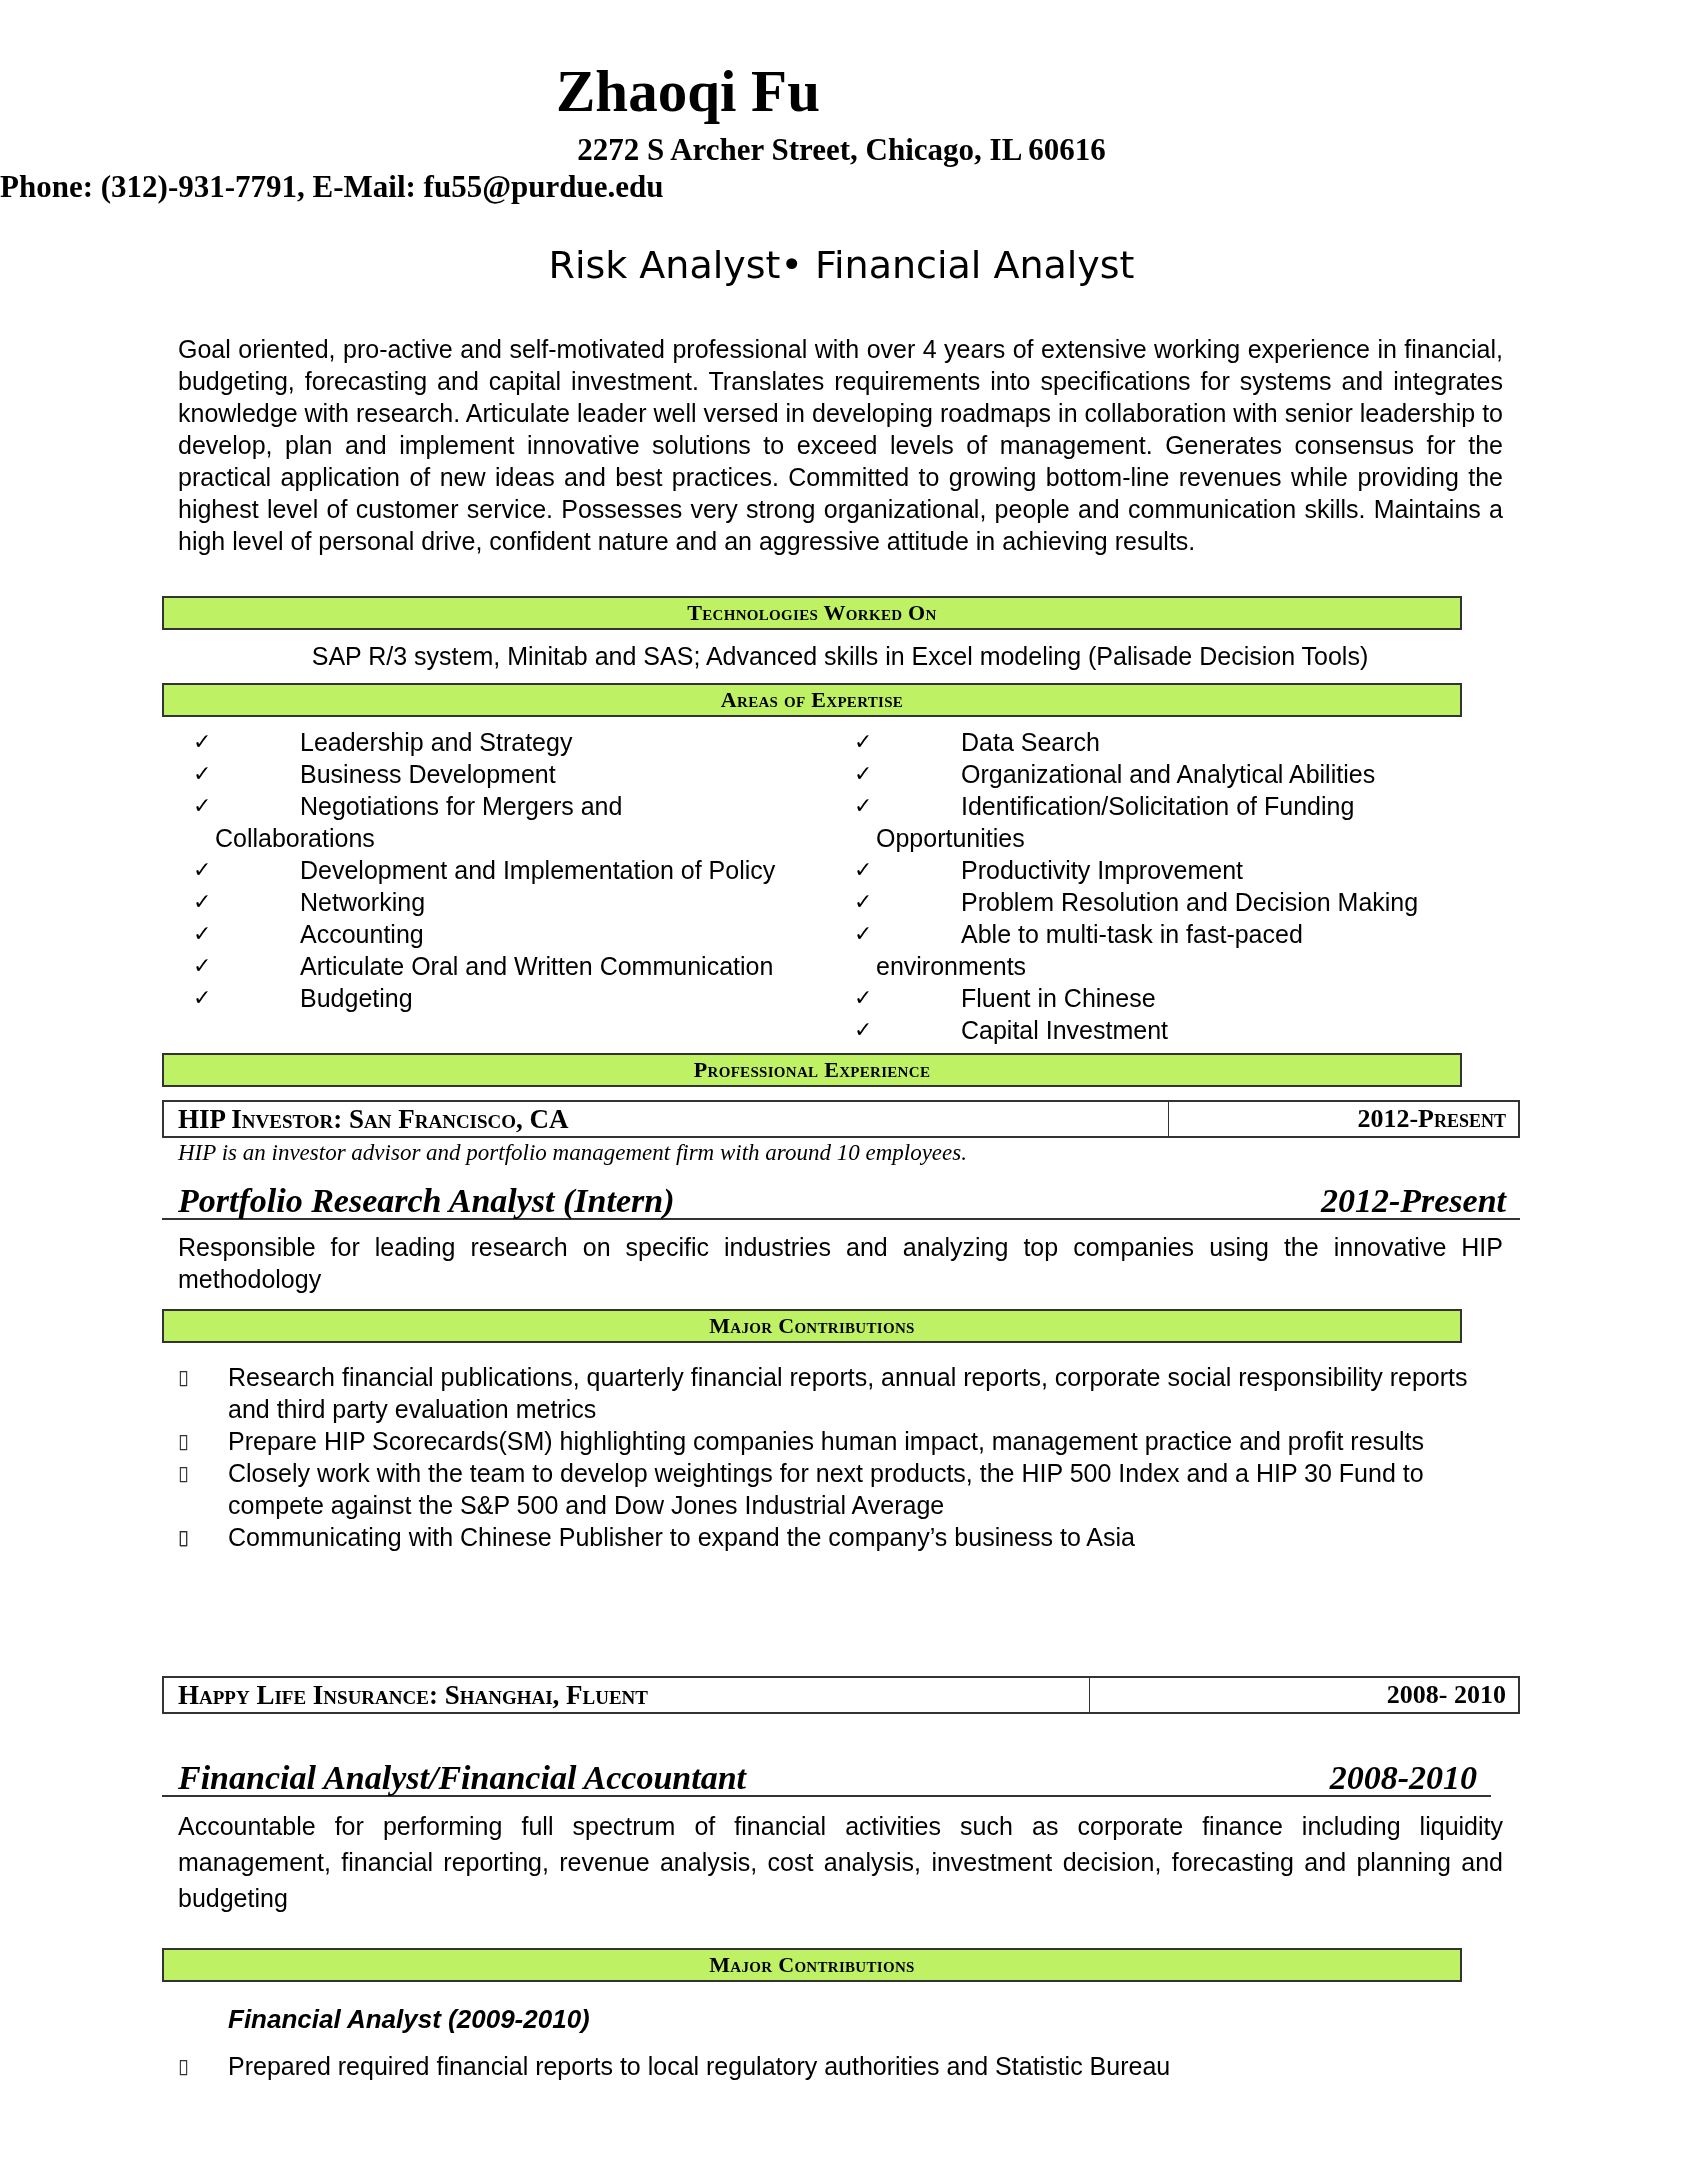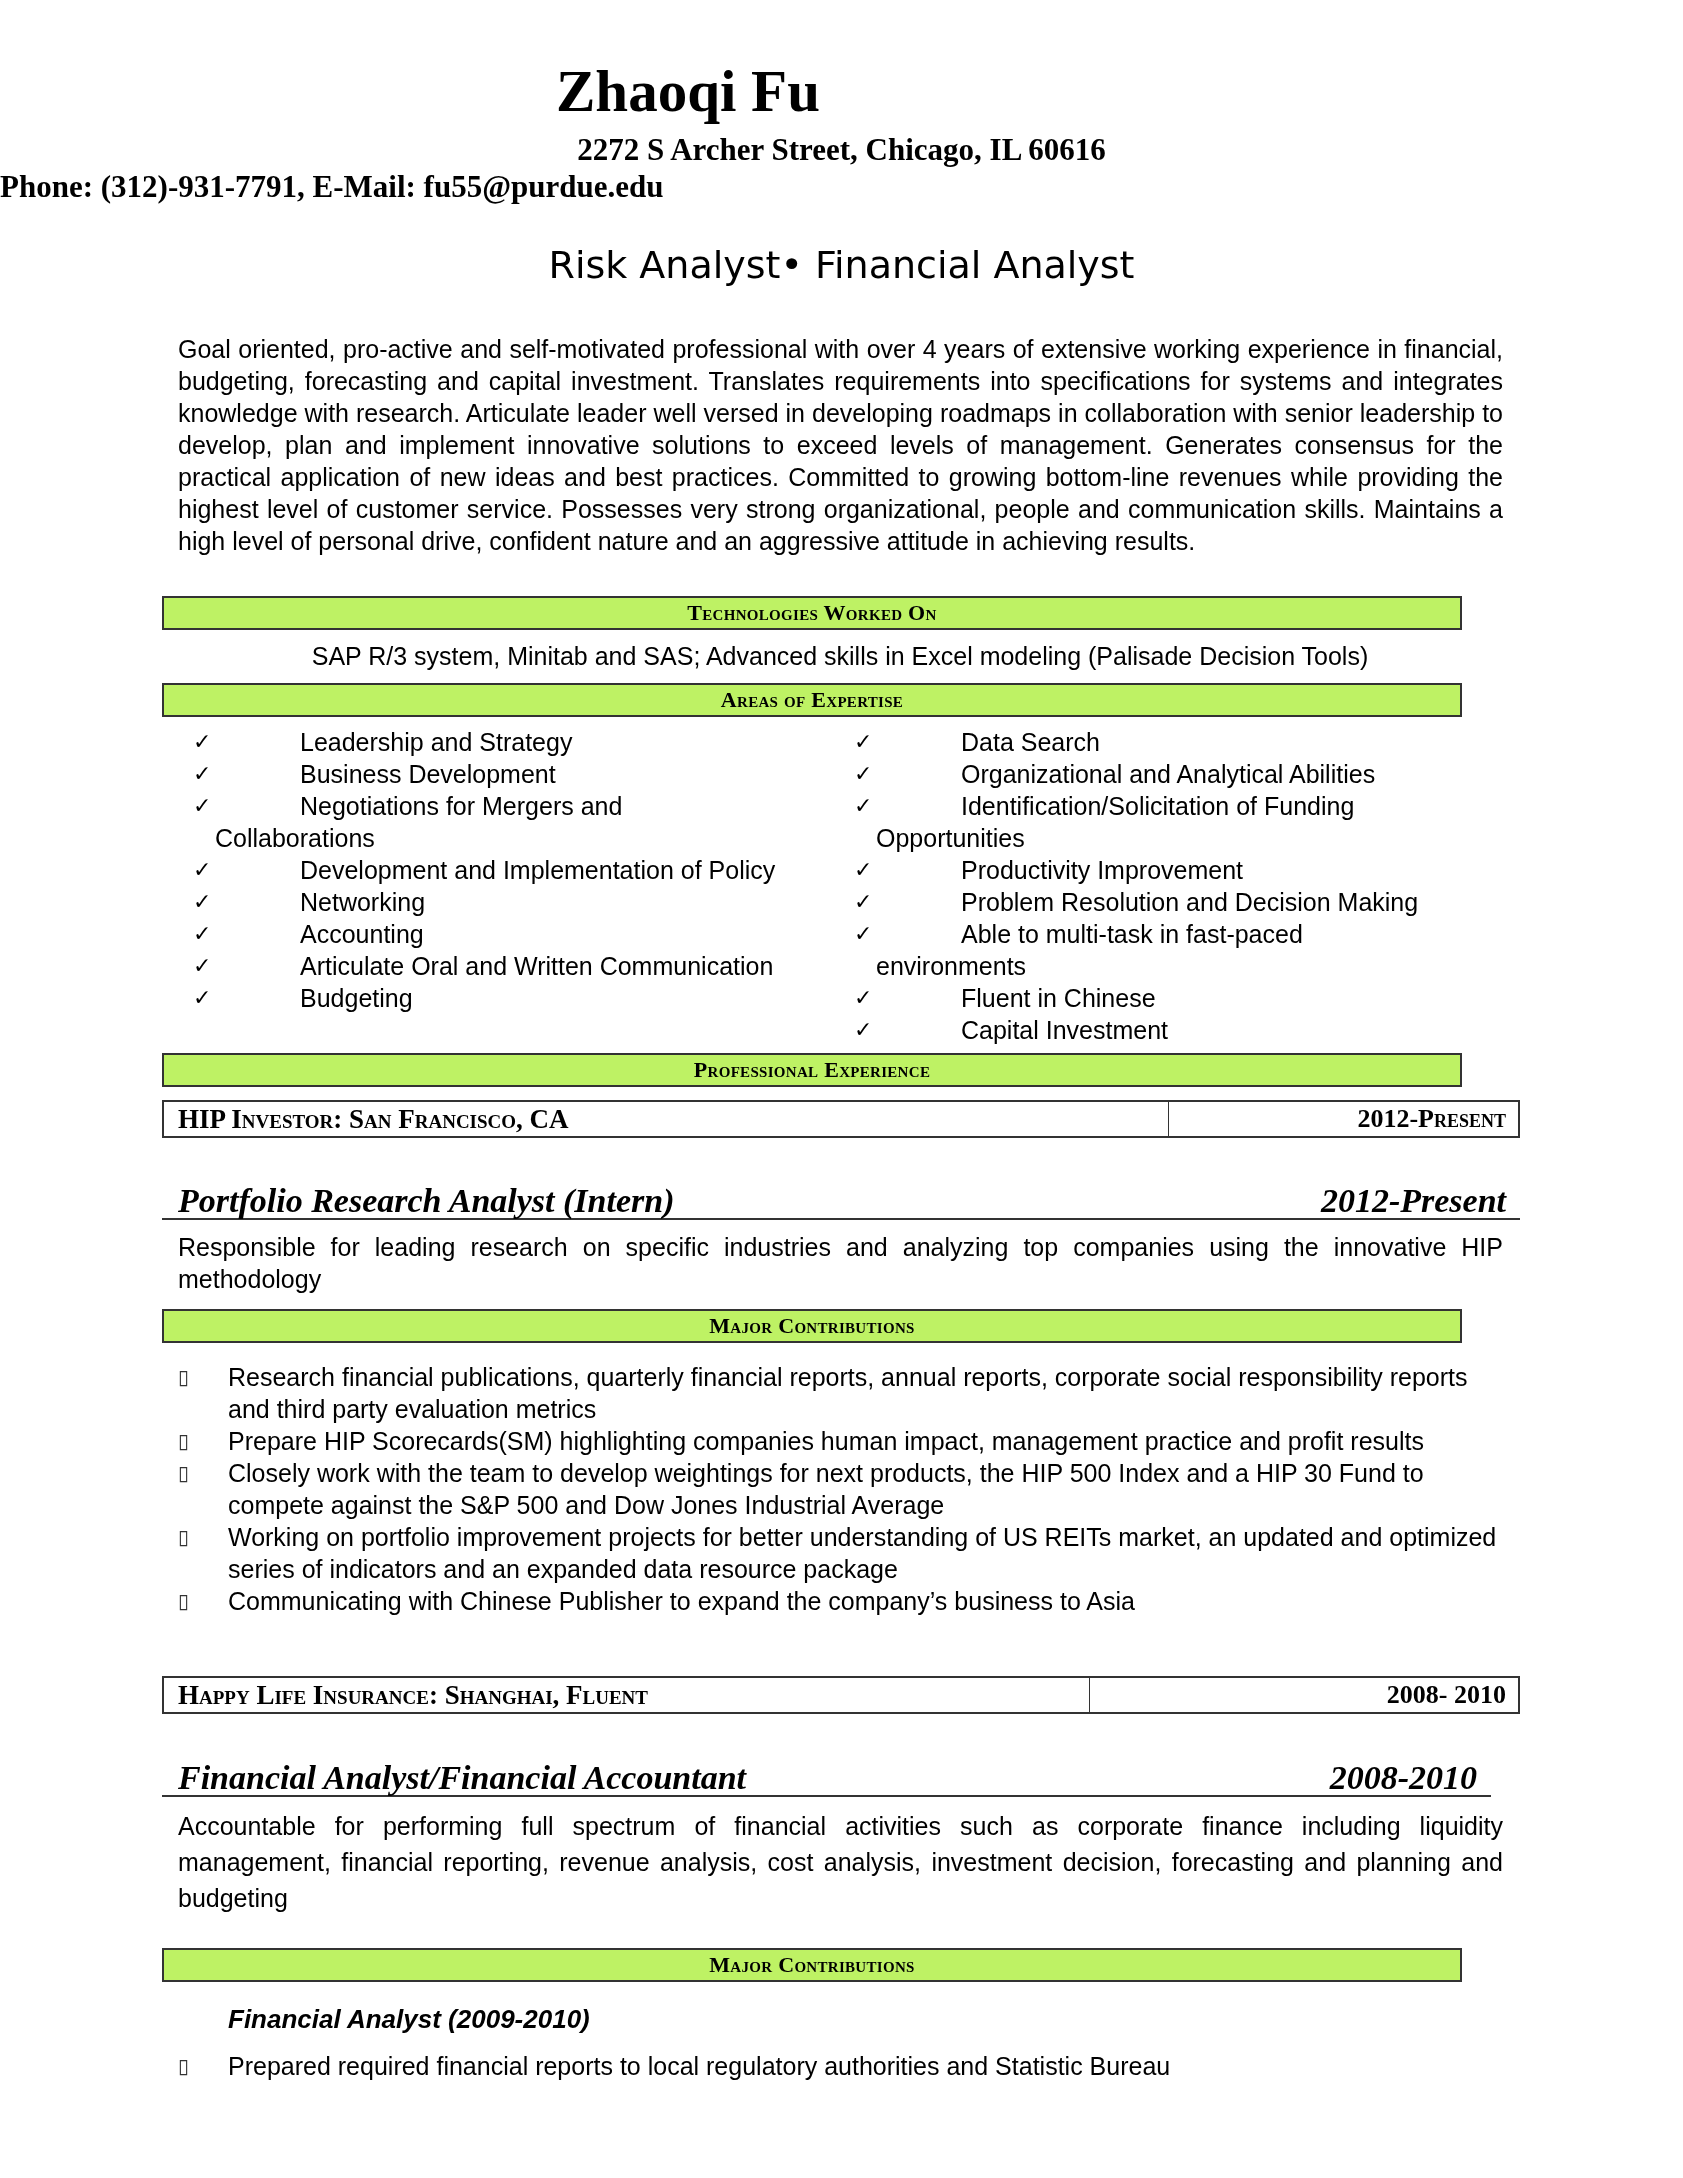--- a/index.html
+++ b/index.html
@@ -84,33 +84,34 @@
     <div class="exp-item"><span class="check">✓</span><span>Fluent in Chinese</span></div>
     <div class="exp-item"><span class="check">✓</span><span>Capital Investment</span></div>
   </div>
 
   <div class="bar serif" style="top:1053px;">Professional Experience</div>
 
   <div class="company-row serif" style="top:1100px;">
     <div class="cname">HIP Investor: San Francisco, CA</div>
     <div class="cdate" style="width:337px;">2012-Present</div>
   </div>
+  <div class="company-desc serif" style="top:1139px;">HIP is an investor advisor and portfolio management firm with around 10 employees.</div>
   <div class="role-row serif" style="top:1184px;">
     <span class="rtitle">Portfolio Research Analyst (Intern)</span>
     <span class="rdate">2012-Present</span>
   </div>
   <div class="para sans" style="top:1231px;">Responsible for leading research on specific industries and analyzing top companies using the innovative HIP methodology</div>
 
   <div class="bar serif" style="top:1309px;">Major Contributions</div>
 
   <div class="bullets sans" style="top:1361px;">
     <div class="bullet"><span class="bmark">▯</span><span>Research financial publications, quarterly financial reports, annual reports, corporate social responsibility reports and third party evaluation metrics</span></div>
     <div class="bullet"><span class="bmark">▯</span><span>Prepare HIP Scorecards(SM) highlighting companies human impact, management practice and profit results</span></div>
     <div class="bullet"><span class="bmark">▯</span><span>Closely work with the team to develop weightings for next products, the HIP 500 Index and a HIP 30 Fund to compete against the S&amp;P 500 and Dow Jones Industrial Average</span></div>
-    <div class="bullet"><span class="bmark">▯</span><span>Working on portfolio improvement projects for better understanding of US REITs market, an updated and optimized series of indicators and an expanded data resource package</span></div>
+    <div class="bullet"><span class="bmark">▯</span></div>
     <div class="bullet"><span class="bmark">▯</span><span>Communicating with Chinese Publisher to expand the company’s business to Asia</span></div>
   </div>
 
   <div class="company-row serif" style="top:1676px;">
     <div class="cname">Happy Life Insurance: Shanghai, Fluent</div>
     <div class="cdate" style="width:416px;">2008- 2010</div>
   </div>
   <div class="role-row serif" style="top:1761px; width:1329px;">
     <span class="rtitle">Financial Analyst/Financial Accountant</span>
     <span class="rdate">2008-2010</span>

